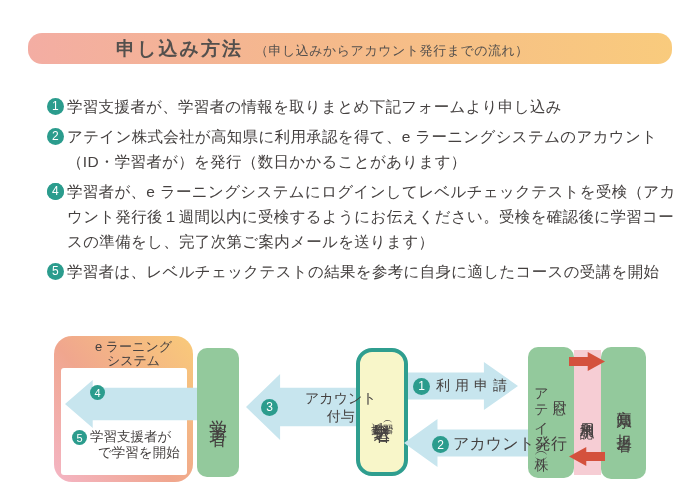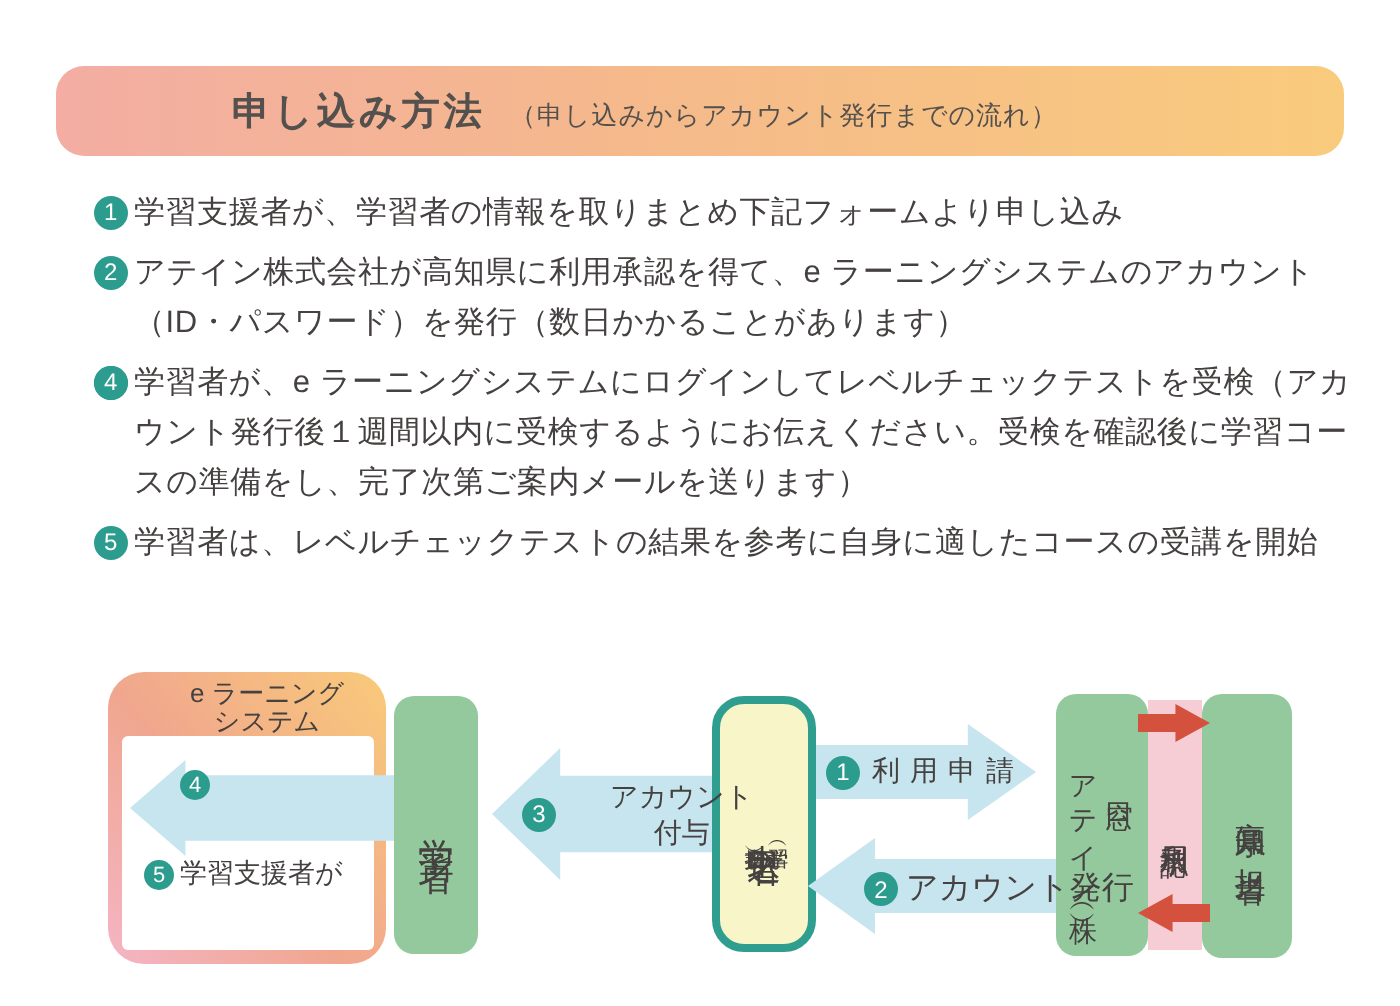--- a/index.html
+++ b/index.html
@@ -2,21 +2,21 @@
 <html><head>
 <meta charset="utf-8">
 <style>
   html,body{margin:0;padding:0;background:#ffffff;}
   .page{
     position:relative;width:700px;height:503px;background:#ffffff;overflow:hidden;
     font-family:"Liberation Sans","DejaVu Sans",sans-serif;color:#454140;
   }
   
   .banner{
-    position:absolute;left:28px;top:33px;width:644px;height:45px;border-radius:14px;
+    position:absolute;left:28px;top:33px;width:644px;height:31px;border-radius:14px;
     background:linear-gradient(90deg,#f3ada3 0%,#f5b98b 45%,#f9cb7d 100%);
     display:flex;align-items:center;padding-left:88px;box-sizing:border-box;
   }
   .banner-title{font-size:19px;font-weight:bold;letter-spacing:2px;color:#54504d;}
   .banner-sub{font-size:13px;color:#54504d;margin-left:12px;margin-top:5px;letter-spacing:0.5px;}
   
   .steps{position:absolute;left:48px;top:94px;width:630px;}
   .step{position:relative;padding-left:19px;font-size:15.5px;line-height:25px;margin-bottom:5px;letter-spacing:0.3px;}
   .badge{
     position:absolute;left:-1px;top:4px;width:17px;height:17px;border-radius:50%;
@@ -73,21 +73,21 @@
     <span class="banner-sub">（申し込みからアカウント発行までの流れ）</span>
   </div>
 
   <div class="steps">
     <div class="step">
       <span class="badge">1</span>
       <span>学習支援者が、学習者の情報を取りまとめ下記フォームより申し込み</span>
     </div>
     <div class="step">
       <span class="badge">2</span>
-      <span>アテイン株式会社が高知県に利用承認を得て、e ラーニングシステムのアカウント（ID・パスワード）を発行（数日かかることがあります）</span>
+      <span>アテイン株式会社が高知県に利用承認を得て、e ラーニングシステムのアカウント（ID・学習者が）を発行（数日かかることがあります）</span>
     </div>
     <div class="step">
       <span class="badge">3</span>
     </div>
     <div class="step">
       <span class="badge">4</span>
       <span>学習者が、e ラーニングシステムにログインしてレベルチェックテストを受検（アカウント発行後１週間以内に受検するようにお伝えください。受検を確認後に学習コースの準備をし、完了次第ご案内メールを送ります）</span>
     </div>
     <div class="step">
       <span class="badge">5</span>
@@ -106,20 +106,21 @@
 
     <div class="abs blue-arrow arrow-left" style="left:65px;top:380px;width:132px;height:48px;z-index:2;"></div>
     <div class="abs flow-label" style="left:90px;top:384px;">
       <span class="sm-badge">4</span>
     </div>
 
     <div class="abs flow-label" style="left:72px;top:429px;">
       <span class="sm-badge">5</span>
       <span>
         <div>学習支援者が</div>
+        <div style="padding-left:8px;">で学習を開始</div>
       </span>
     </div>
 
     <div class="abs green-box" style="left:197px;top:348px;width:42px;height:129px;">
       <span class="vtext" style="font-size:18px;letter-spacing:5px;">学習者</span>
     </div>
 
     <div class="abs blue-arrow arrow3-shape" style="left:246px;top:374px;width:110px;height:66px;"></div>
     <div class="abs hflow" style="left:261px;top:389px;">
       <span class="md-badge">3</span>

